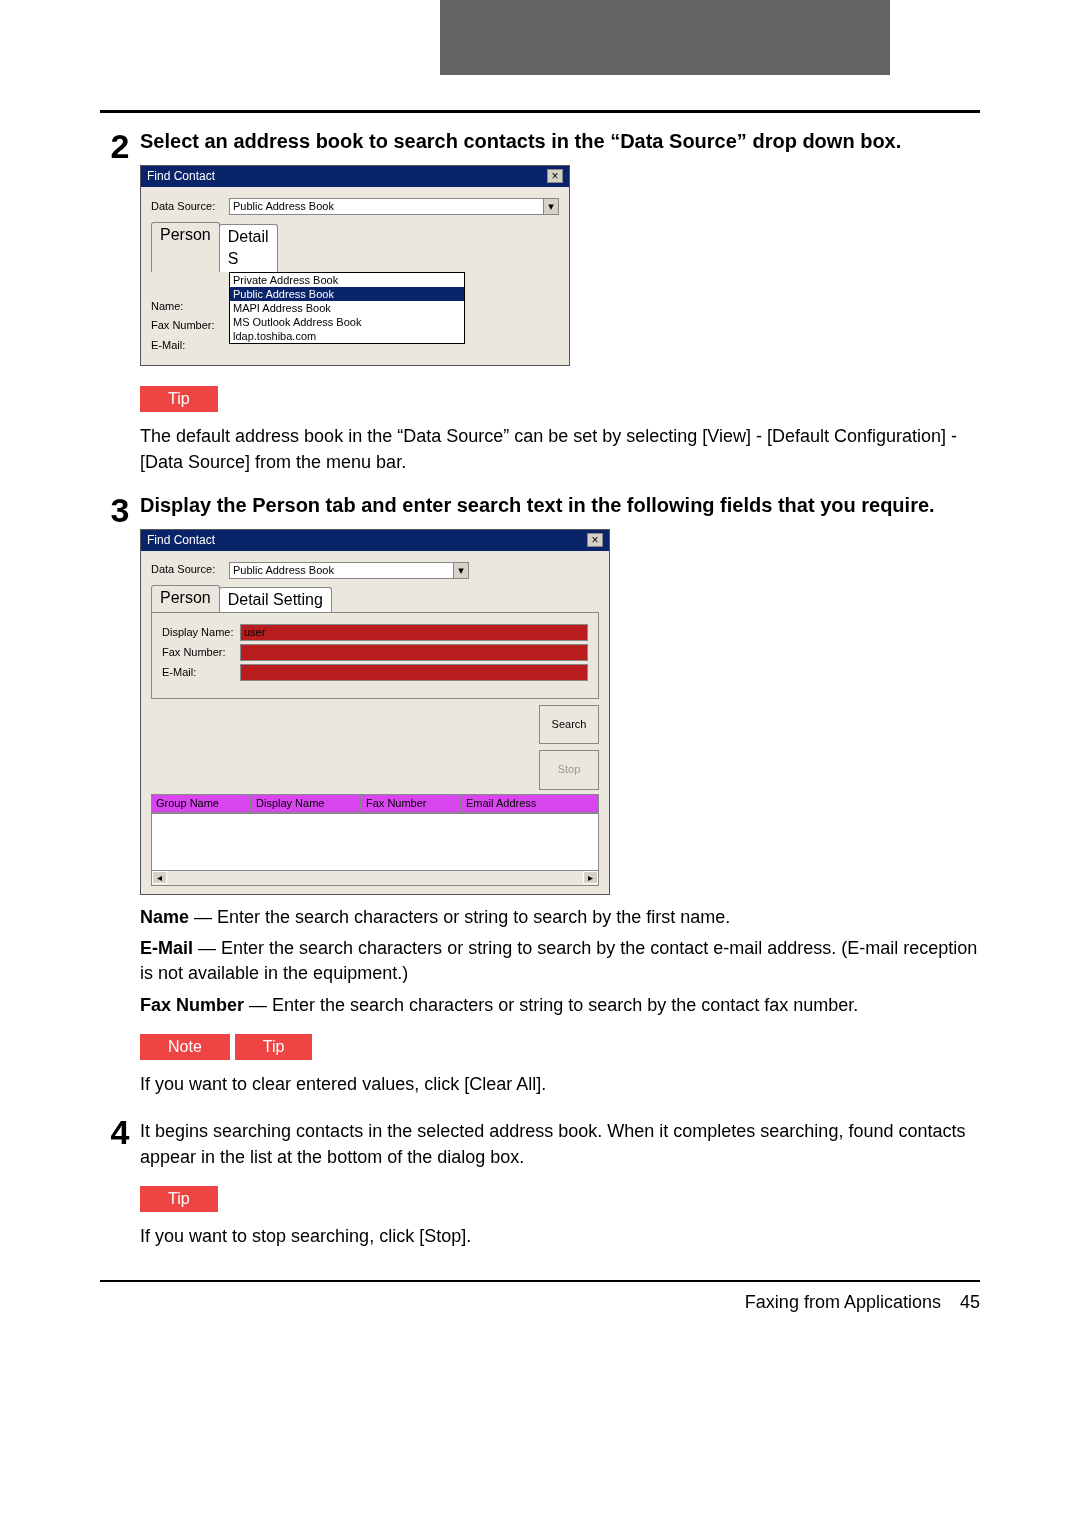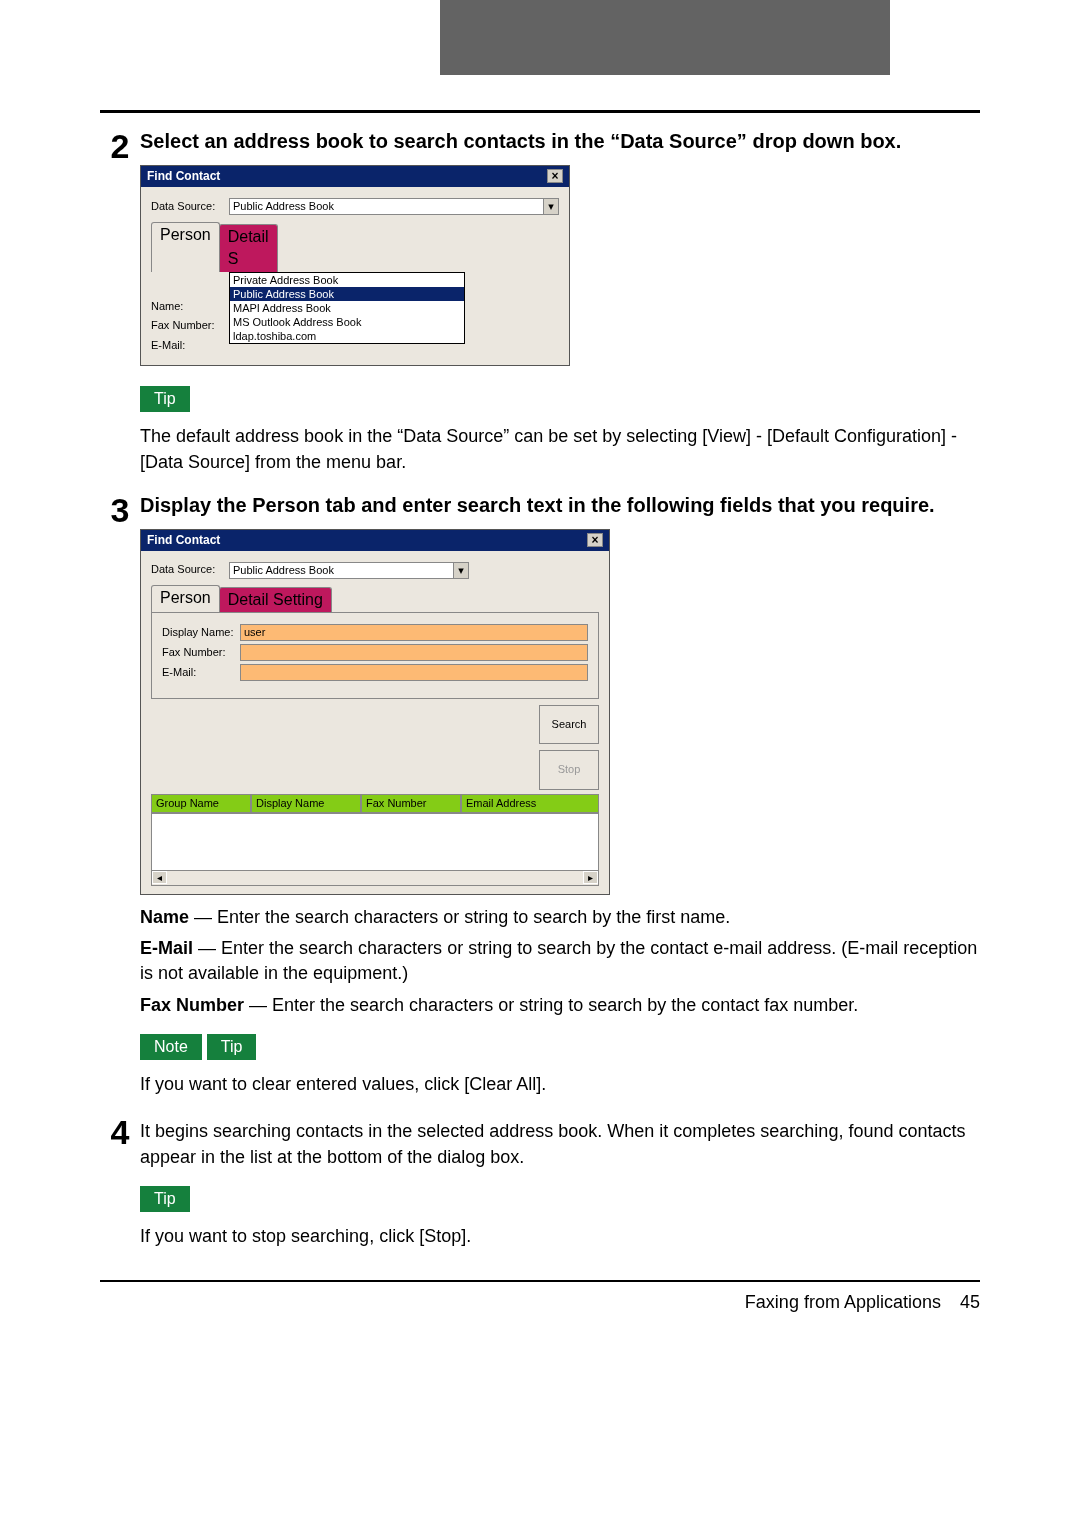--- a/index.html
+++ b/index.html
@@ -41,38 +41,38 @@
     flex: 0 0 40px;
     text-align: center;
     line-height: 1;
     margin-top: 2px;
   }
   .stepbody { flex: 1; }
   .step-title { font-size: 20px; font-weight: bold; margin-bottom: 10px; }
   .para { margin: 6px 0; }
   .badge {
     display: inline-block;
-    background: #15803d;
+    background: #ef4444;
     color: #fff;
-    padding: 2px 14px;
+    padding: 2px 28px;
     font-size: 16px;
     margin: 10px 0 6px 0;
   }
   .screenshot-box {
     border: 1px solid #555;
     background: #ebe7df;
     font-family: Tahoma, Arial, sans-serif;
     font-size: 11px;
     color: #000;
     margin: 6px 0 10px 0;
   }
   .ss-title {
     background: #0a246a;
     color: #fff;
-    font-weight: bold;
+    font-weight: normal;
     padding: 2px 6px;
     font-size: 12px;
     display: flex;
     justify-content: space-between;
     align-items: center;
   }
   .ss-close {
     background: #d6d2c8;
     color: #000;
     width: 16px;
@@ -81,21 +81,21 @@
     line-height: 13px;
     font-size: 12px;
     border: 1px solid #888;
   }
   .ss-inner { padding: 8px 10px; }
   .ss-row { display: flex; align-items: center; margin: 3px 0; }
   .ss-label { width: 78px; text-align: left; padding-right: 6px;}
   .ss-input {
     flex: 1;
     height: 17px;
-    background: #fdba74;
+    background: #b91c1c;
     border: 1px solid #888;
     font-size: 11px;
     padding: 0 3px;
     line-height: 15px;
   }
   .ss-select {
     flex: 1;
     height: 17px;
     background: #fff;
     border: 1px solid #888;
@@ -123,41 +123,41 @@
   .ss-tabs { display: flex; margin: 4px 0 0 0; font-size: 16px; }
   .ss-tab {
     border: 1px solid #888;
     border-bottom: none;
     padding: 1px 8px;
     background: #ebe7df;
     margin-right: -1px;
     border-top-left-radius: 3px;
     border-top-right-radius: 3px;
   }
-  .ss-tab.inactive { background: #be185d; margin-top: 2px; }
+  .ss-tab.inactive { background: #ffffff; margin-top: 2px; }
   .ss-panel { border: 1px solid #888; padding: 8px 10px 14px 10px; }
   .ss-btn {
     border: 1px solid #888;
     background: #ebe7df;
     padding: 11px 0;
     width: 60px;
     text-align: center;
     font-size: 11px;
     display: inline-block;
   }
   .ss-btn.dis { color: #999; }
   .ss-headerrow {
     display: flex;
     background: #ebe7df;
   }
   .ss-hcell {
     border: 1px solid #888;
     padding: 1px 4px;
     font-size: 11px;
-    background: #84cc16;
+    background: #d946ef;
   }
   .ss-list {
     border: 1px solid #888;
     background: #fff;
     height: 58px;
   }
   .ss-scrollrow {
     display: flex;
     justify-content: space-between;
     background: #ebe7df;

